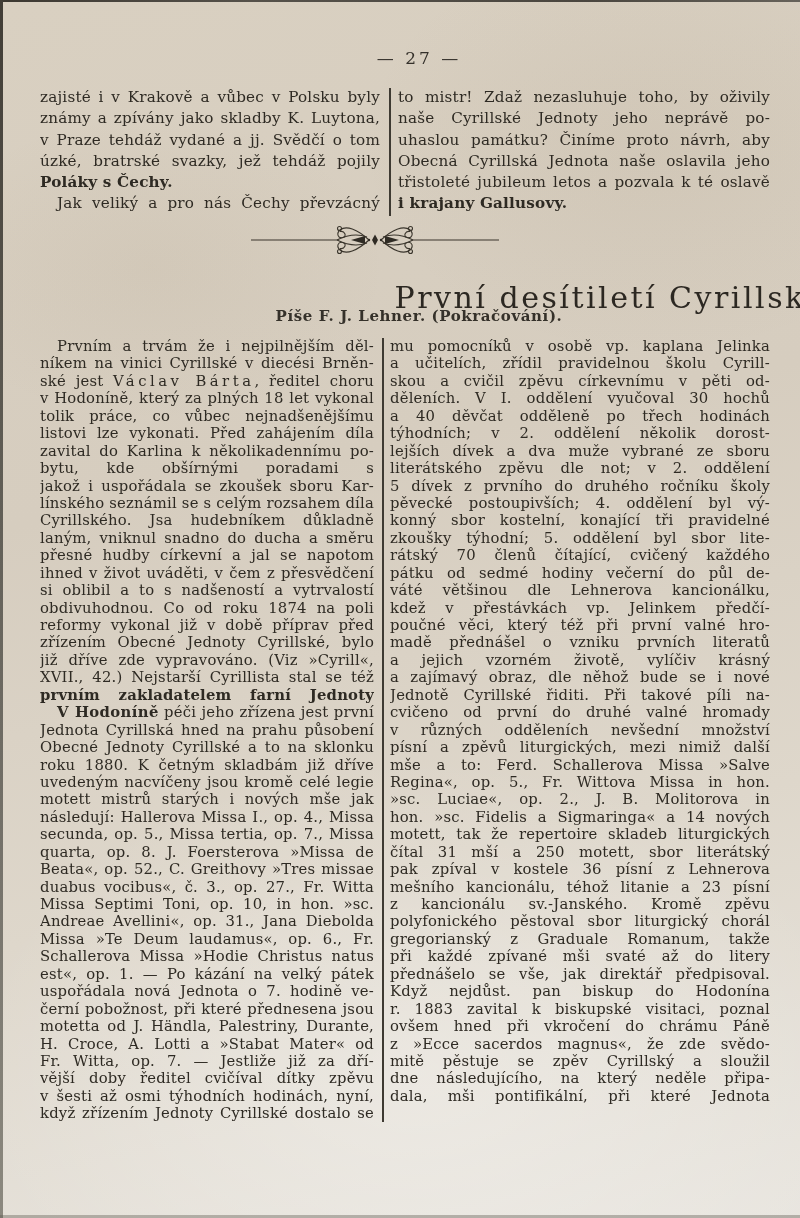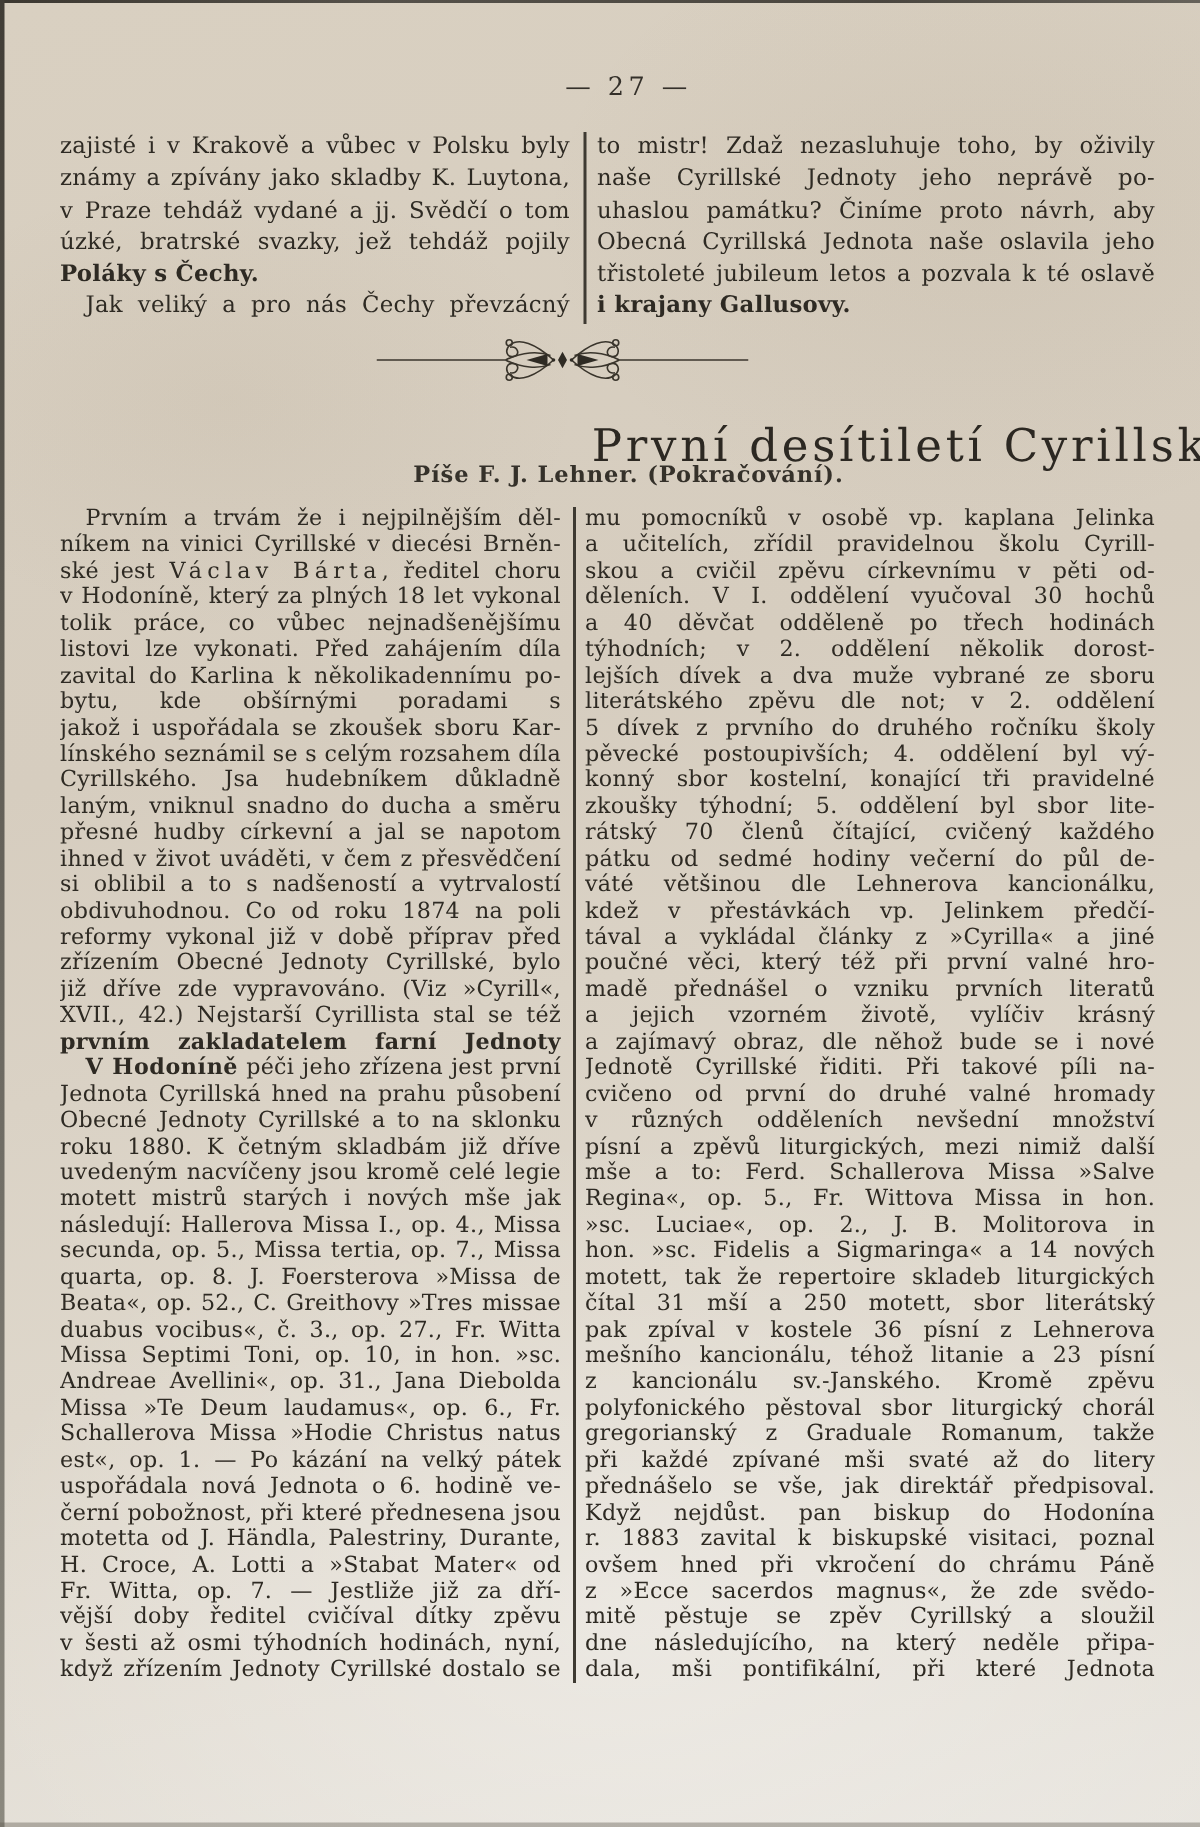--- a/index.html
+++ b/index.html
@@ -158,21 +158,21 @@
         <div class="tline"><span>následují: Hallerova Missa I., op. 4., Missa</span></div>
         <div class="tline"><span>secunda, op. 5., Missa tertia, op. 7., Missa</span></div>
         <div class="tline"><span>quarta, op. 8. J. Foersterova »Missa de</span></div>
         <div class="tline"><span>Beata«, op. 52., C. Greithovy »Tres missae</span></div>
         <div class="tline"><span>duabus vocibus«, č. 3., op. 27., Fr. Witta</span></div>
         <div class="tline"><span>Missa Septimi Toni, op. 10, in hon. »sc.</span></div>
         <div class="tline"><span>Andreae Avellini«, op. 31., Jana Diebolda</span></div>
         <div class="tline"><span>Missa »Te Deum laudamus«, op. 6., Fr.</span></div>
         <div class="tline"><span>Schallerova Missa »Hodie Christus natus</span></div>
         <div class="tline"><span>est«, op. 1. — Po kázání na velký pátek</span></div>
-        <div class="tline"><span>uspořádala nová Jednota o 6. hodině ve-</span></div>
+        <div class="tline"><span>uspořádala nová Jednota o 7. hodině ve-</span></div>
         <div class="tline"><span>černí pobožnost, při které přednesena jsou</span></div>
         <div class="tline"><span>motetta od J. Händla, Palestriny, Durante,</span></div>
         <div class="tline"><span>H. Croce, A. Lotti a »Stabat Mater« od</span></div>
         <div class="tline"><span>Fr. Witta, op. 7. — Jestliže již za dří-</span></div>
         <div class="tline"><span>vější doby ředitel cvičíval dítky zpěvu</span></div>
         <div class="tline"><span>v šesti až osmi týhodních hodinách, nyní,</span></div>
         <div class="tline"><span>když zřízením Jednoty Cyrillské dostalo se</span></div>
       </div>
     <div class="gap">
       <div class="vrule"></div>
@@ -187,21 +187,20 @@
         <div class="tline"><span>lejších dívek a dva muže vybrané ze sboru</span></div>
         <div class="tline"><span>literátského zpěvu dle not; v 2. oddělení</span></div>
         <div class="tline"><span>5 dívek z prvního do druhého ročníku školy</span></div>
         <div class="tline"><span>pěvecké postoupivších; 4. oddělení byl vý-</span></div>
         <div class="tline"><span>konný sbor kostelní, konající tři pravidelné</span></div>
         <div class="tline"><span>zkoušky týhodní; 5. oddělení byl sbor lite-</span></div>
         <div class="tline"><span>rátský 70 členů čítající, cvičený každého</span></div>
         <div class="tline"><span>pátku od sedmé hodiny večerní do půl de-</span></div>
         <div class="tline"><span>váté většinou dle Lehnerova kancionálku,</span></div>
         <div class="tline"><span>kdež v přestávkách vp. Jelinkem předčí-</span></div>
-        <div class="tline"><span>tával a vykládal články z »Cyrilla« a jiné</span></div>
         <div class="tline"><span>poučné věci, který též při první valné hro-</span></div>
         <div class="tline"><span>madě přednášel o vzniku prvních literatů</span></div>
         <div class="tline"><span>a jejich vzorném životě, vylíčiv krásný</span></div>
         <div class="tline"><span>a zajímavý obraz, dle něhož bude se i nové</span></div>
         <div class="tline"><span>Jednotě Cyrillské řiditi. Při takové píli na-</span></div>
         <div class="tline"><span>cvičeno od první do druhé valné hromady</span></div>
         <div class="tline"><span>v různých odděleních nevšední množství</span></div>
         <div class="tline"><span>písní a zpěvů liturgických, mezi nimiž další</span></div>
         <div class="tline"><span>mše a to: Ferd. Schallerova Missa »Salve</span></div>
         <div class="tline"><span>Regina«, op. 5., Fr. Wittova Missa in hon.</span></div>

